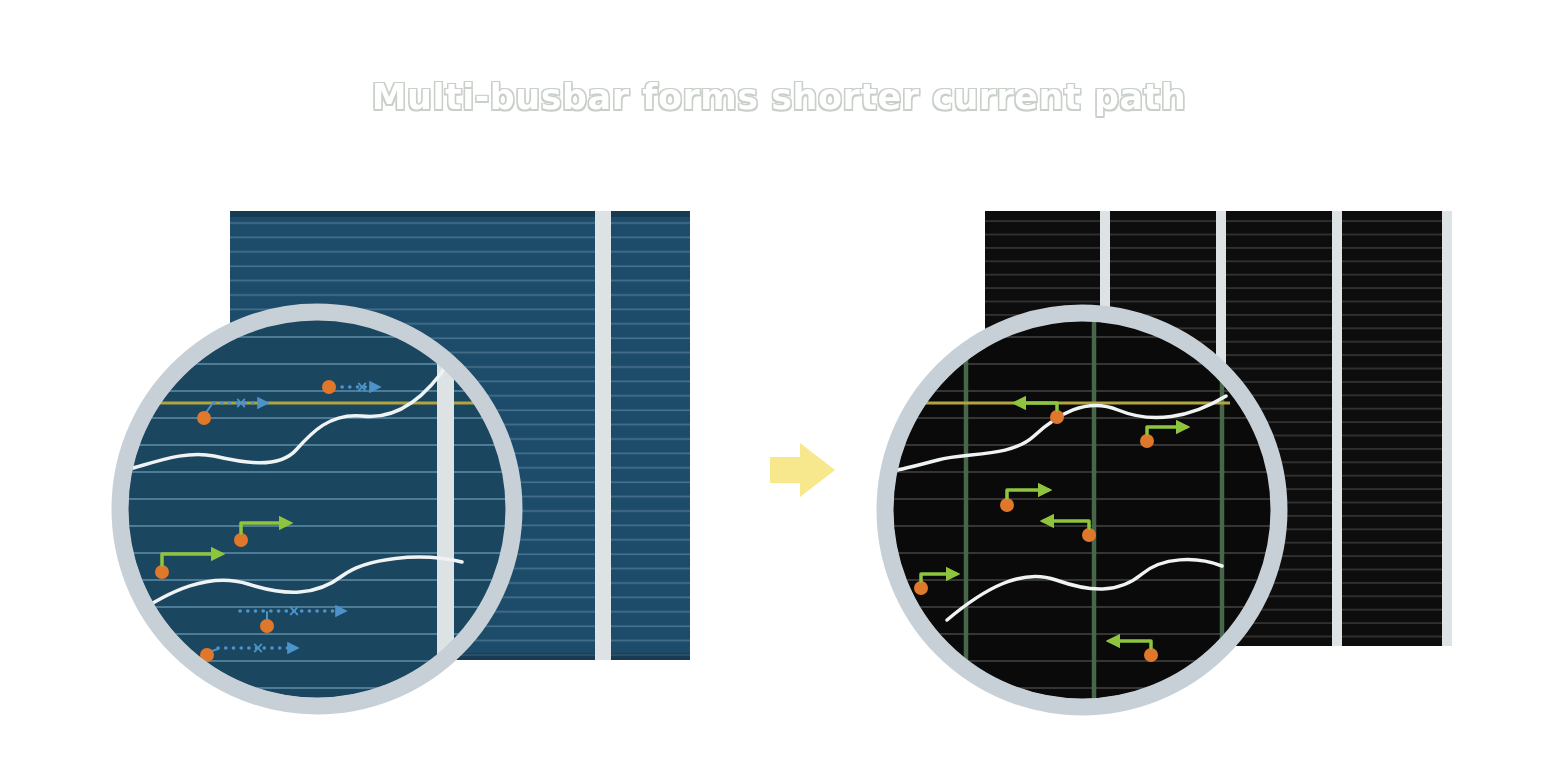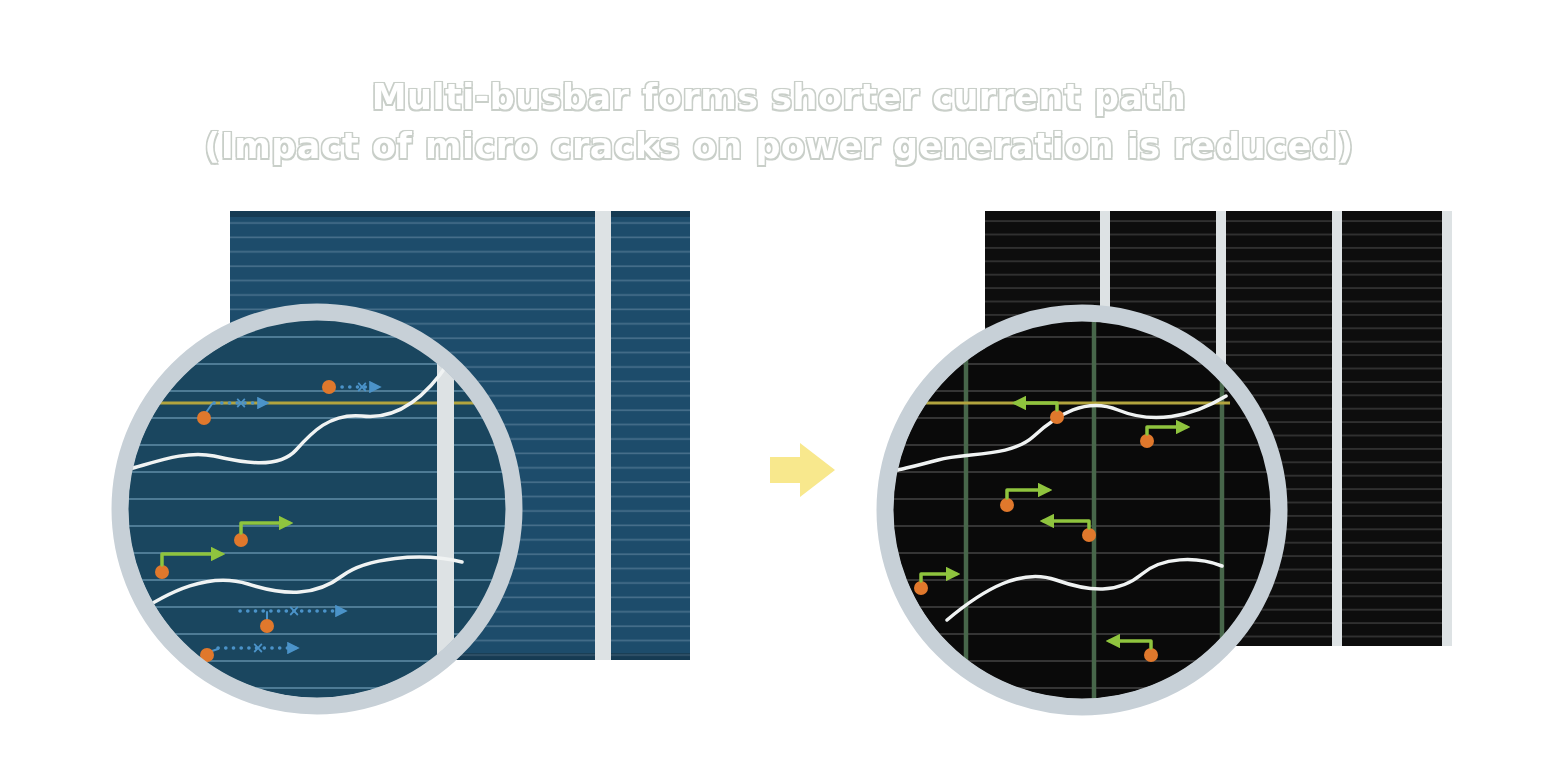--- a/index.html
+++ b/index.html
@@ -62,21 +62,20 @@
     text-anchor:middle;
   }
 </style>
 </head>
 <body>
 
 <div class="stage">
 
   <div class="title-block">
     <div>Multi-busbar forms shorter current path</div>
-    <div>(Impact of micro cracks on power generation is reduced)</div>
   </div>
 
   <svg class="diagram" width="1558" height="781" viewBox="0 0 1558 781">
     <defs>
       <pattern id="linesLeftCell" width="8" height="14.4" patternUnits="userSpaceOnUse">
         <line x1="0" y1="7" x2="8" y2="7" class="s-left-line" stroke-width="1.6"></line>
       </pattern>
       <pattern id="linesRightCell" width="8" height="13.4" patternUnits="userSpaceOnUse">
         <line x1="0" y1="6.7" x2="8" y2="6.7" class="s-right-line" stroke-width="1.4"></line>
       </pattern>

